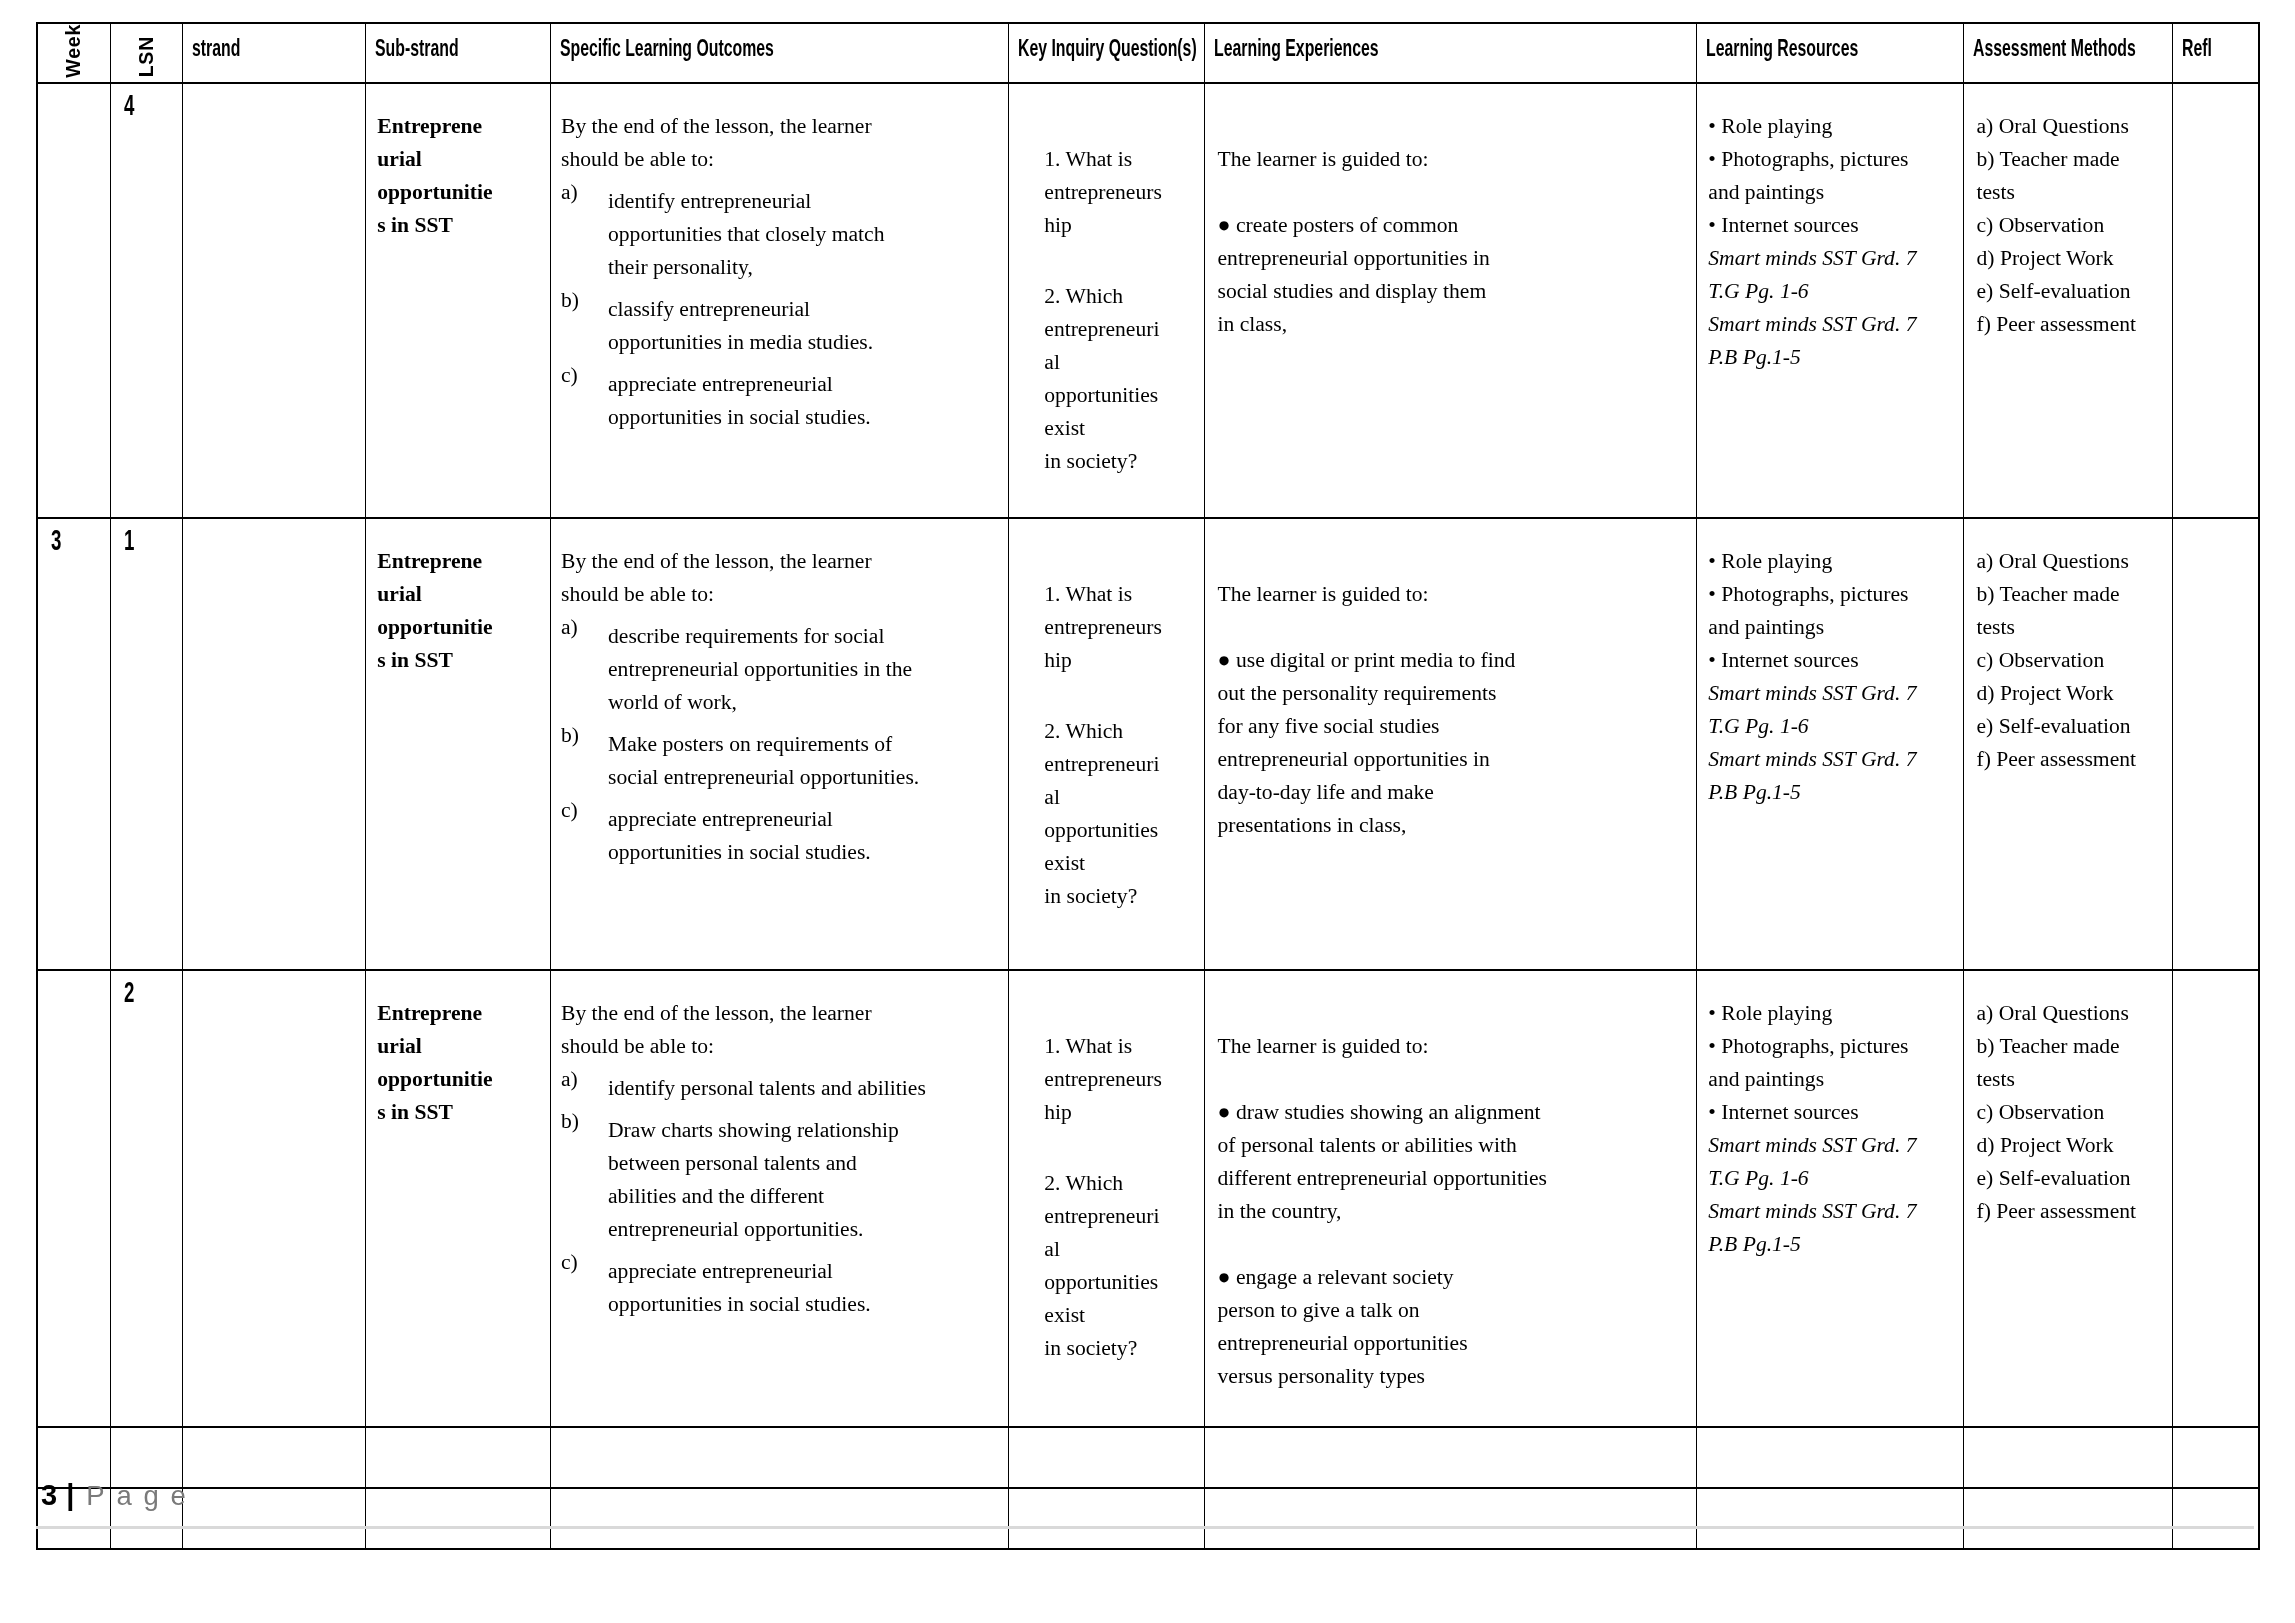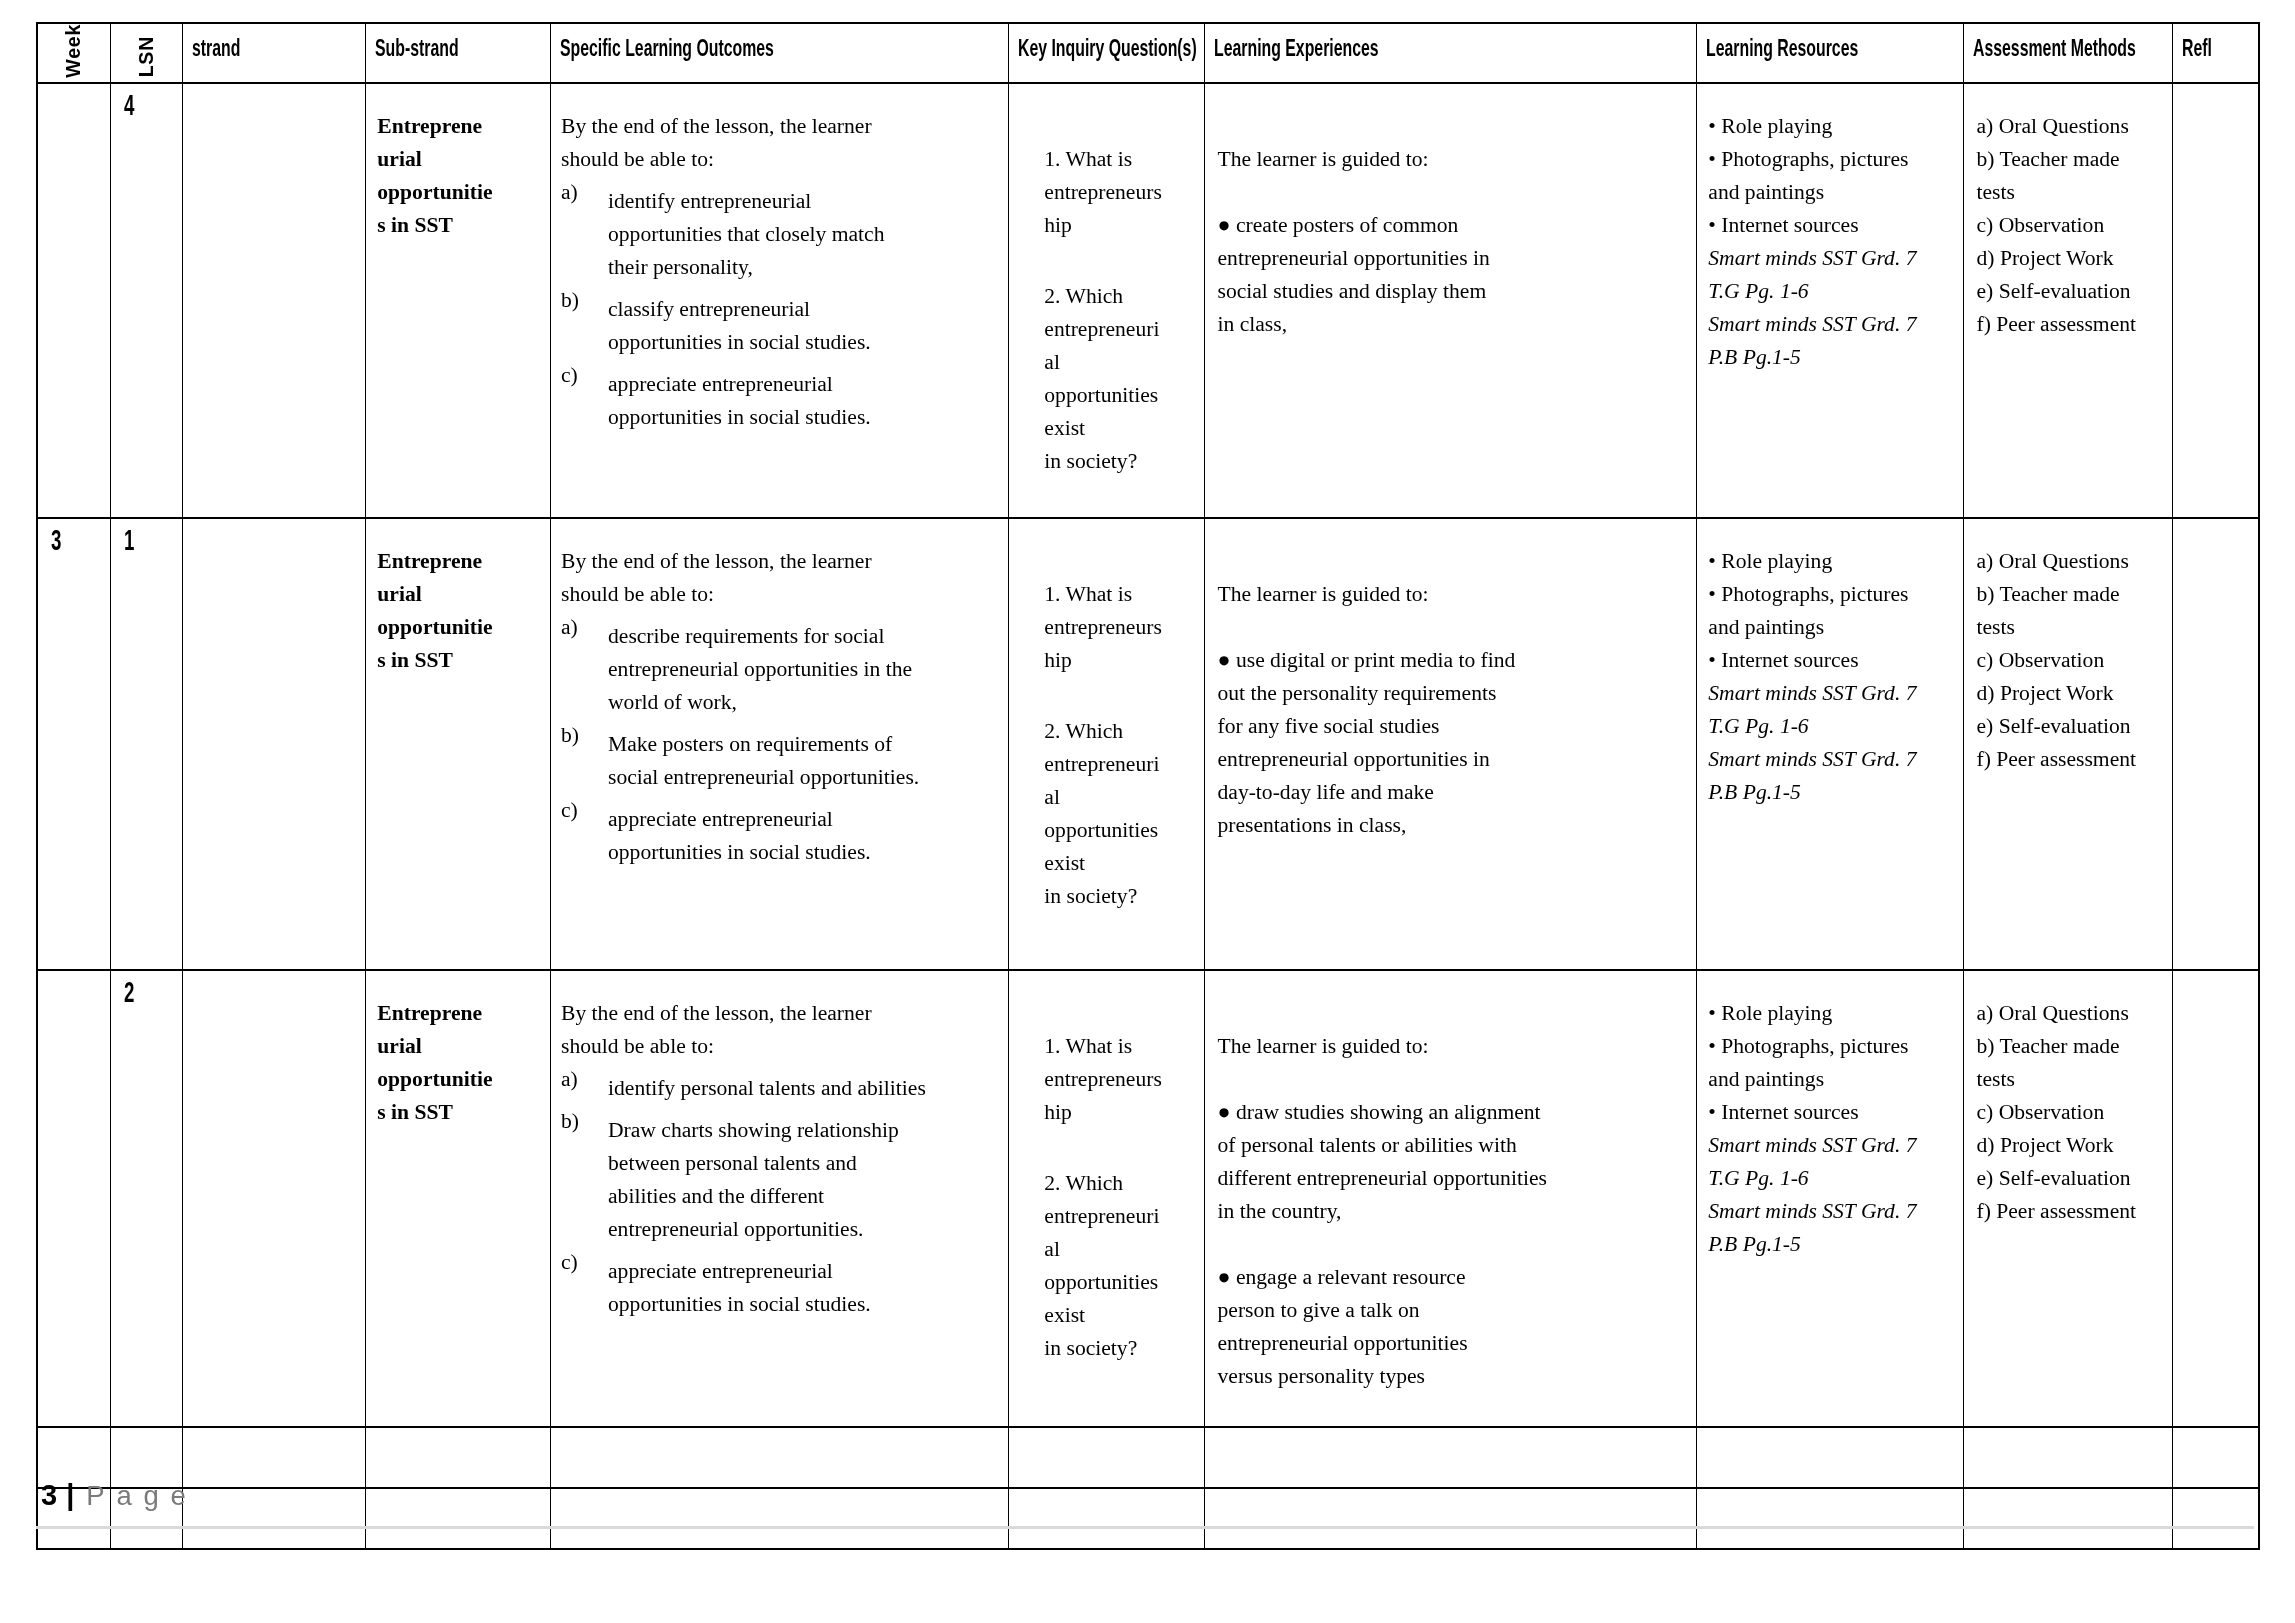--- a/index.html
+++ b/index.html
@@ -147,21 +147,21 @@
 opportunitie
 s in SST</div></td>
         <td class="c-slo">
           <div class="wrap">By the end of the lesson, the learner should be able to:</div>
           <div class="oitem">
               <span class="olabel">a)</span>
               <span class="otext">identify entrepreneurial opportunities that closely match their personality,</span>
             </div>
           <div class="oitem">
               <span class="olabel">b)</span>
-              <span class="otext">classify entrepreneurial opportunities in social studies.</span>
+              <span class="otext">classify entrepreneurial opportunities in media studies.</span>
             </div>
           <div class="oitem">
               <span class="olabel">c)</span>
               <span class="otext">appreciate entrepreneurial opportunities in social studies.</span>
             </div>
         </td>
         <td class="c-kiq">
           <div class="kiq-item">1. What is
 entrepreneurs
 hip</div>
@@ -299,21 +299,21 @@
 opportunities
 exist
 in society?</div>
         </td>
         <td class="c-le">
           <div>The learner is guided to:</div>
           <div>● draw studies showing an alignment
 of personal talents or abilities with
 different entrepreneurial opportunities
 in the country,</div>
-          <div>● engage a relevant resource
+          <div>● engage a relevant society
 person to give a talk on
 entrepreneurial opportunities
 versus personality types</div>
         </td>
         <td class="c-lr">
           <div class="wrap">• Role playing</div>
           <div class="wrap">• Photographs, pictures and paintings</div>
           <div class="wrap">• Internet sources</div>
           <div class="ital wrap">Smart minds SST Grd. 7 T.G Pg. 1-6</div>
           <div class="ital wrap">Smart minds SST Grd. 7 P.B Pg.1-5</div>

